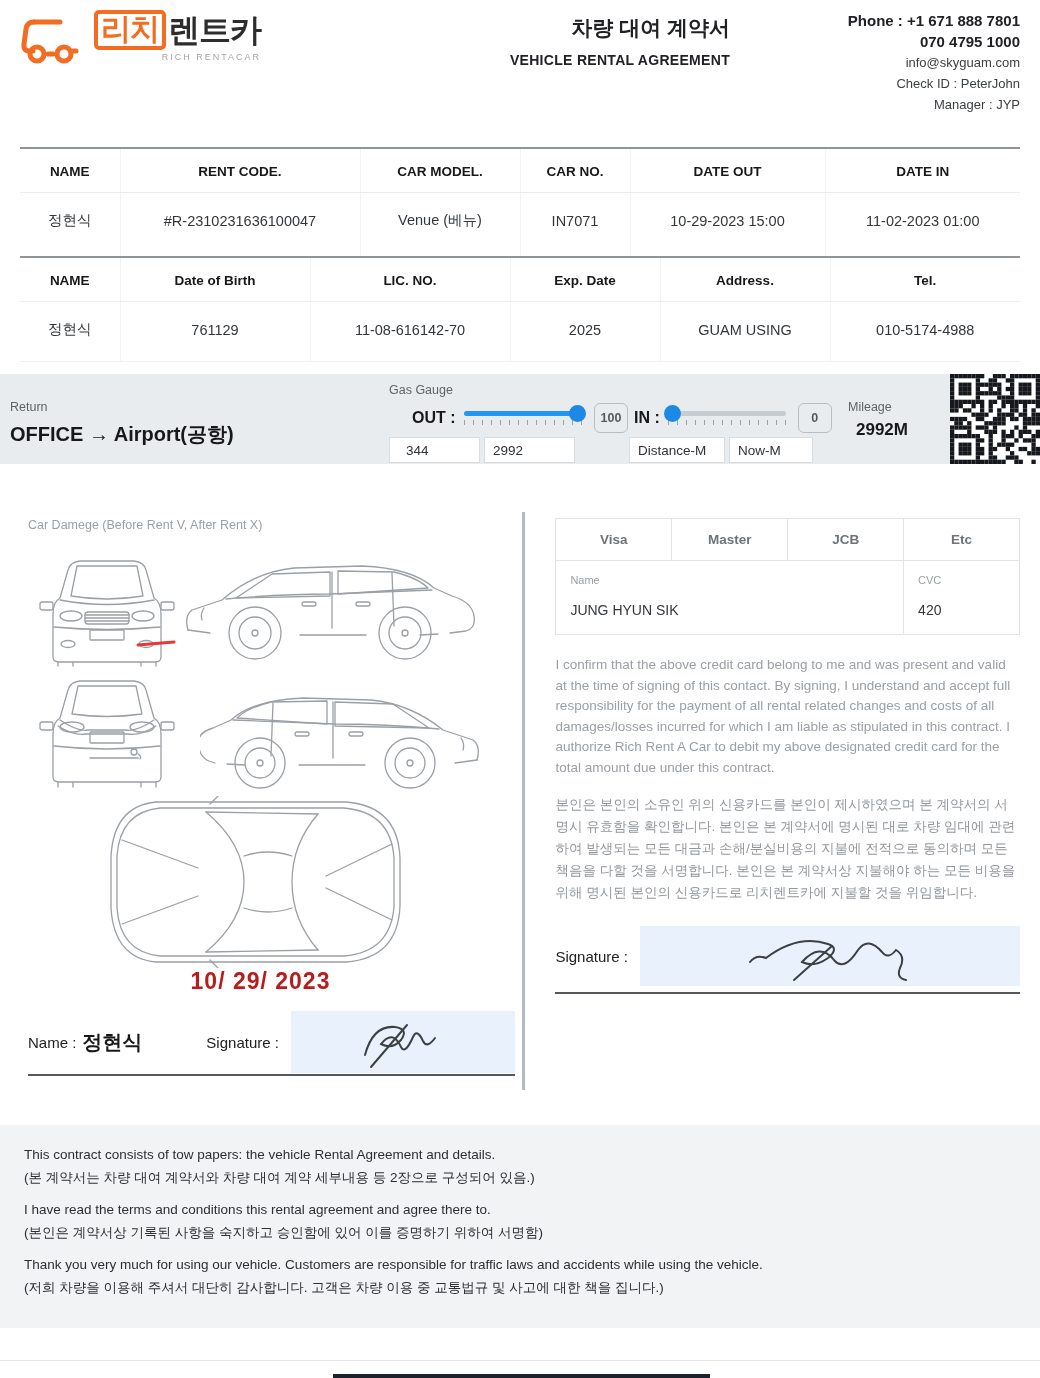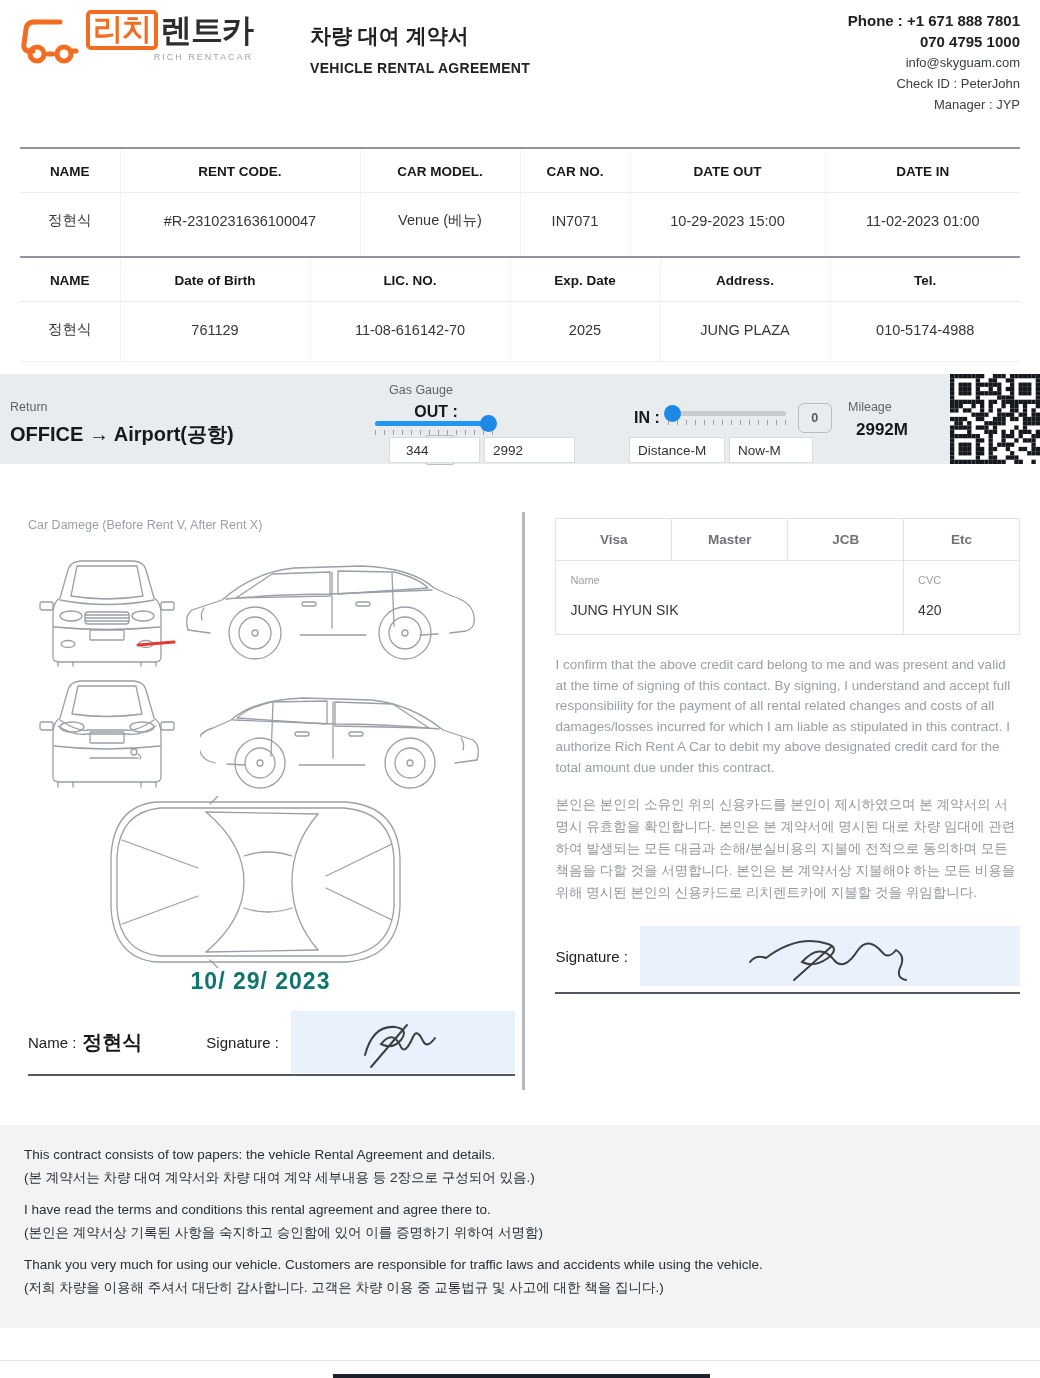--- a/index.html
+++ b/index.html
@@ -3,46 +3,46 @@
 <meta charset="utf-8">
 <style>
   * { margin:0; padding:0; box-sizing:border-box; }
   html,body { background:#fff; }
   body {
     width:1040px; height:1378px; overflow:hidden; position:relative;
     font-family:"Liberation Sans","DejaVu Sans",sans-serif; color:#3c4043;
   }
   
   .header { display:flex; justify-content:space-between; padding:10px 20px 0 20px; height:147px; }
-  .logo { display:flex; align-items:flex-start; gap:2px; }
+  .logo { display:flex; align-items:flex-start; gap:10px; }
   .logo-icon { margin-top:4px; }
   .logo-text { line-height:1; }
   .logo-line1 { display:flex; align-items:center; }
   .logo-kr-orange { color:#f26d21; font-weight:bold; font-size:30px; border:4px solid #f26d21; border-radius:5px; padding:0 3px 2px 3px; letter-spacing:-1px;}
   .logo-kr-dark { color:#2d2d2d; font-weight:bold; font-size:32px; letter-spacing:-1px; margin-left:2px;}
   .logo-sub { font-size:9px; color:#a5a5a5; letter-spacing:2px; text-align:right; margin-top:3px; }
-  .title-block { position:absolute; left:50%; transform:translateX(-50%); top:22px; text-align:left; width:420px;}
+  .title-block { position:absolute; left:50%; transform:translateX(-50%); top:14px; text-align:right; width:420px;}
   .title-kr { font-size:21px; font-weight:bold; color:#202124; }
   .title-en { font-size:14px; font-weight:bold; color:#202124; margin-top:10px; letter-spacing:.3px;}
   .contact { text-align:right; font-size:13px; color:#3c4043; line-height:21px; }
   .contact .c-bold { font-size:15px; font-weight:bold; color:#202124; }
   
   .info-table { width:1000px; margin:0 20px; border-collapse:collapse; table-layout:fixed; }
   .info-table th { border-top:2px solid #8f959b; border-bottom:1px solid #ececec; padding:15px 2px 13px; font-size:13.5px; color:#17181a; font-weight:bold; text-align:center; }
   .info-table td { padding:18px 2px 26px; font-size:14.5px; color:#33373b; text-align:center; }
   .info-table td + td, .info-table th + th { border-left:1px solid #f3f3f3; }
   table.t2 td { border-bottom:1px solid #f0f0f0; padding:18px 2px 22px; }
   
   .band { position:relative; margin-top:12px; height:90px; background:#e9ecef; }
   .return-group { position:absolute; left:10px; top:26px; }
   .return-label { font-size:12.5px; color:#5f6368; }
   .return-value { font-size:20px; font-weight:bold; color:#17181a; margin-top:7px; }
   .gas-label { position:absolute; left:389px; top:9px; font-size:12.5px; color:#5f6368; }
   .slider-row { position:absolute; top:29px; display:flex; align-items:center; }
-  .slider-row.out { left:375px;flex-direction:column; }
+  .slider-row.out { left:412px; }
   .slider-row.in  { left:634px; }
   .slider-name { font-size:16px; font-weight:bold; color:#17181a; margin-right:8px; }
   .slider-wrap { width:118px; position:relative; margin-right:12px; }
   .slider-track { height:5px; border-radius:3px; background:#c7ccd1; position:relative; }
   .slider-track.filled { background:#2196f3; }
   .slider-thumb { position:absolute; top:-6px; width:17px; height:17px; border-radius:50%; background:#1e88e5; }
   .thumb-right { right:-4px; } .thumb-left { left:-4px; }
   .slider-ticks { height:5px; margin-top:4px; background-image:repeating-linear-gradient(90deg,#9aa0a6 0 1px,transparent 1px 9px); }
   .slider-value { min-width:34px; height:30px; border:1px solid #b7bdc2; border-radius:6px; font-size:12.5px; font-weight:bold; color:#55595e; display:flex; align-items:center; justify-content:center; padding:0 6px;}
   .fields-row { position:absolute; top:63px; display:flex; gap:4px; }
@@ -55,21 +55,21 @@
   .qr { position:absolute; right:0; top:0; width:90px; height:90px; background:#fff; }
   
   .main { display:flex; margin-top:48px; height:578px; }
   .col-left { width:520px; position:relative; border-right:3px solid #b3bac0;margin-left:8px; }
   .col-right { width:517px; padding:0 20px 0 30px; }
   .damage-label { position:absolute; left:20px; top:6px; font-size:12.5px; color:#9aa0a6; }
   .car { position:absolute; }
   .car svg { display:block; }
   .car path, .car ellipse, .car circle, .car rect, .car line { fill:none; stroke:#9aa0a6; stroke-width:1.3; stroke-linejoin:round; stroke-linecap:round; }
   .damage-mark { stroke:#e53935 !important; stroke-width:3 !important; }
-  .left-date { position:absolute; top:456px; left:0; width:505px; text-align:center; font-size:23px; font-weight:bold; color:#0f766e; letter-spacing:1px;}
+  .left-date { position:absolute; top:456px; left:0; width:505px; text-align:center; font-size:23px; font-weight:bold; color:#b91c1c; letter-spacing:1px;}
   .namesig { position:absolute; left:20px; top:498px; width:487px; height:66px; border-bottom:2px solid #55595e; display:flex; align-items:center; }
   .ns-label { font-size:15px; color:#202124; }
   .ns-name { font-size:20px; font-weight:bold; color:#17181a; margin-left:6px; }
   .ns-sig-label { font-size:15px; color:#202124; margin-left:64px; margin-right:12px;}
   .sig-pad { background:#e9f2fc; height:62px; flex:1; display:flex; align-items:center; justify-content:center; }
   .sig-pad svg path { fill:none; stroke:#3c4043; stroke-width:2; stroke-linecap:round; }
   
   .card-table { width:100%; border-collapse:collapse; table-layout:fixed; margin-top:6px; }
   .card-table th { border:1px solid #e3e3e3; height:42px; font-size:13.5px; color:#6f7378; font-weight:bold; text-align:center; }
   .card-table td { border:1px solid #e3e3e3; padding:13px 14px 16px; vertical-align:top; }
@@ -169,21 +169,21 @@
     <th>LIC. NO.</th>
     <th>Exp. Date</th>
     <th>Address.</th>
     <th>Tel.</th>
   </tr>
   <tr>
     <td>정현식</td>
     <td>761129</td>
     <td>11-08-616142-70</td>
     <td>2025</td>
-    <td>JUNG PLAZA</td>
+    <td>GUAM USING</td>
     <td>010-5174-4988</td>
   </tr>
 </tbody>
   </table>
 
 <div class="band">
   <div class="return-group">
     <div class="return-label">Return</div>
     <div class="return-value">OFFICE → Airport(공항)</div>
   </div>

